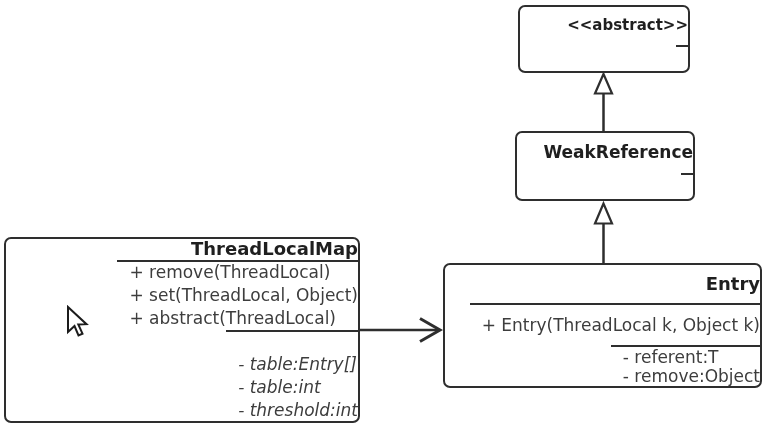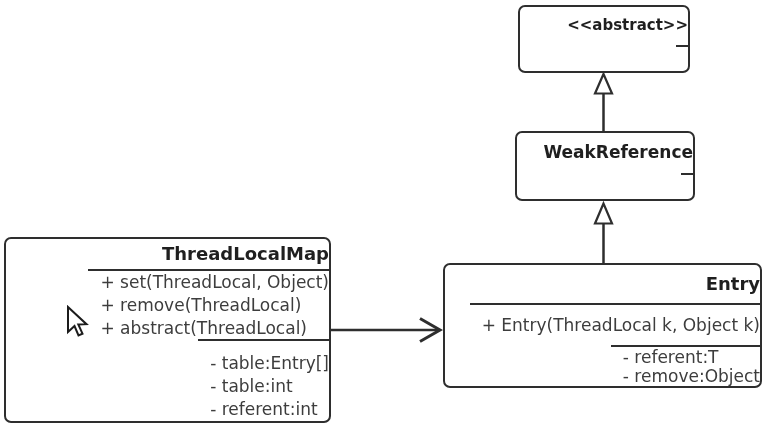--- a/index.html
+++ b/index.html
@@ -66,24 +66,24 @@
 
   #box-weakreference  { left: 515px; top: 131px; width: 180px; height: 70px; }
   #box-weakreference .uml-title { height: 40px; font-size: 17px; }
   #box-weakreference .uml-compartment { flex: 1; }
 
   #box-entry          { left: 443px; top: 263px; width: 319px; height: 125px; }
   #box-entry .uml-title { height: 38px; font-size: 18px; }
   #box-entry .methods { height: 42px; }
   #box-entry .fields  { flex: 1; line-height: 19px; margin-left: 40px; }
 
-  #box-threadlocalmap { left: 4px; top: 237px; width: 327px; height: 186px; }
+  #box-threadlocalmap { left: 4px; top: 237px; width: 356px; height: 186px; }
   #box-threadlocalmap .uml-title { height: 38px; font-size: 18px; }
   #box-threadlocalmap .methods { height: 70px; line-height: 23px; }
-  #box-threadlocalmap .fields  { flex: 1; line-height: 23px; padding-top: 11px; }
+  #box-threadlocalmap .fields  { flex: 1; line-height: 23px; padding-top: 21px; font-style: italic; }
 
   .cursor {
     position: absolute;
     left: 64px; top: 305px;
     width: 26px; height: 36px;
     pointer-events: none;
   }
 </style>
 </head>
 <body>
@@ -133,28 +133,28 @@
       <span class="member">- referent:T</span>
       <span class="member">- remove:Object</span>
     </div>
   </div>
 
   <div class="uml-class" id="box-threadlocalmap">
     <div class="uml-title">
       <span>ThreadLocalMap</span>
     </div>
     <div class="uml-compartment methods centered">
+      <span class="member">+ remove(ThreadLocal)</span>
       <span class="member">+ set(ThreadLocal, Object)</span>
-      <span class="member">+ remove(ThreadLocal)</span>
       <span class="member">+ abstract(ThreadLocal)</span>
     </div>
     <div class="uml-compartment fields">
       <span class="member">- table:Entry[]</span>
       <span class="member">- table:int</span>
-      <span class="member">- referent:int</span>
+      <span class="member">- threshold:int</span>
     </div>
   </div>
 
   <svg class="cursor" viewBox="0 0 26 36" xmlns="http://www.w3.org/2000/svg">
     <path d="M4 2 L4 27 L10.5 21 L14.5 30.5 L18.5 28.7 L14.3 19.5 L22.5 19.2 Z" fill="#ffffff" stroke="#1c1c1c" stroke-width="2" stroke-linejoin="miter"></path>
   </svg>
 
 </div>
 
 </body></html>

